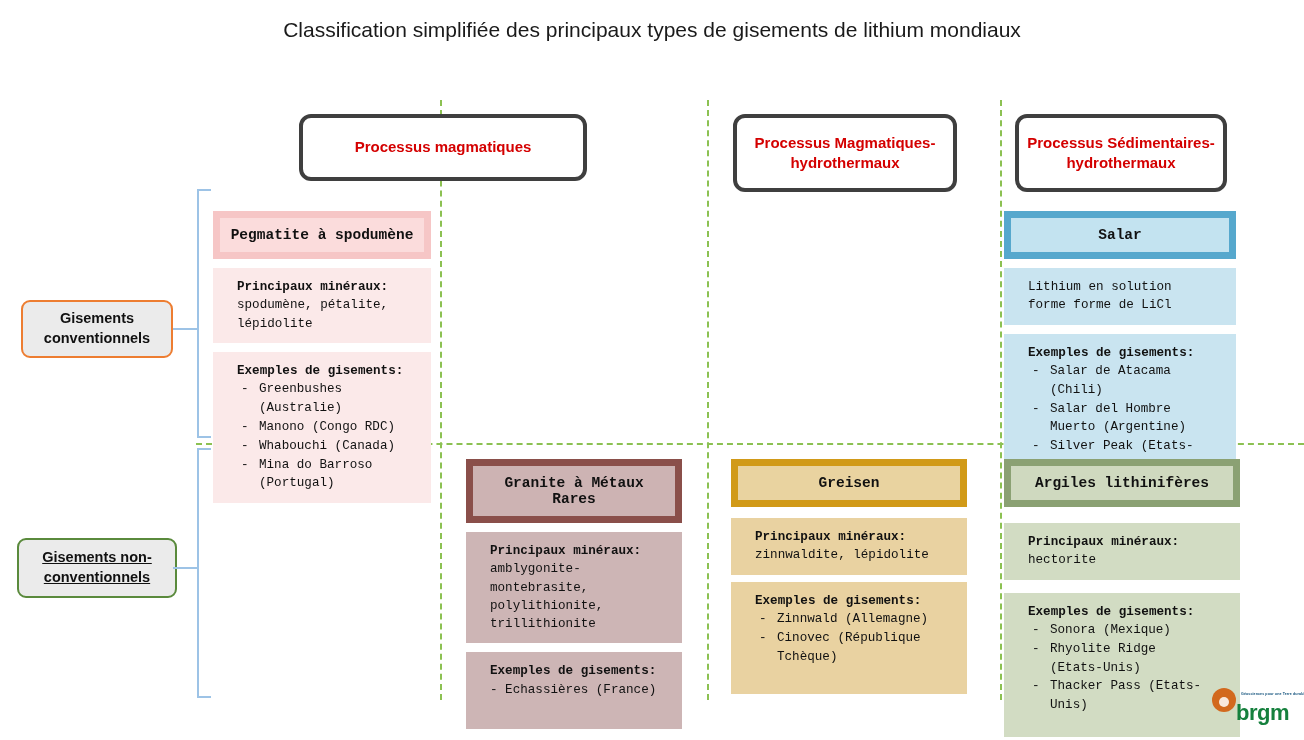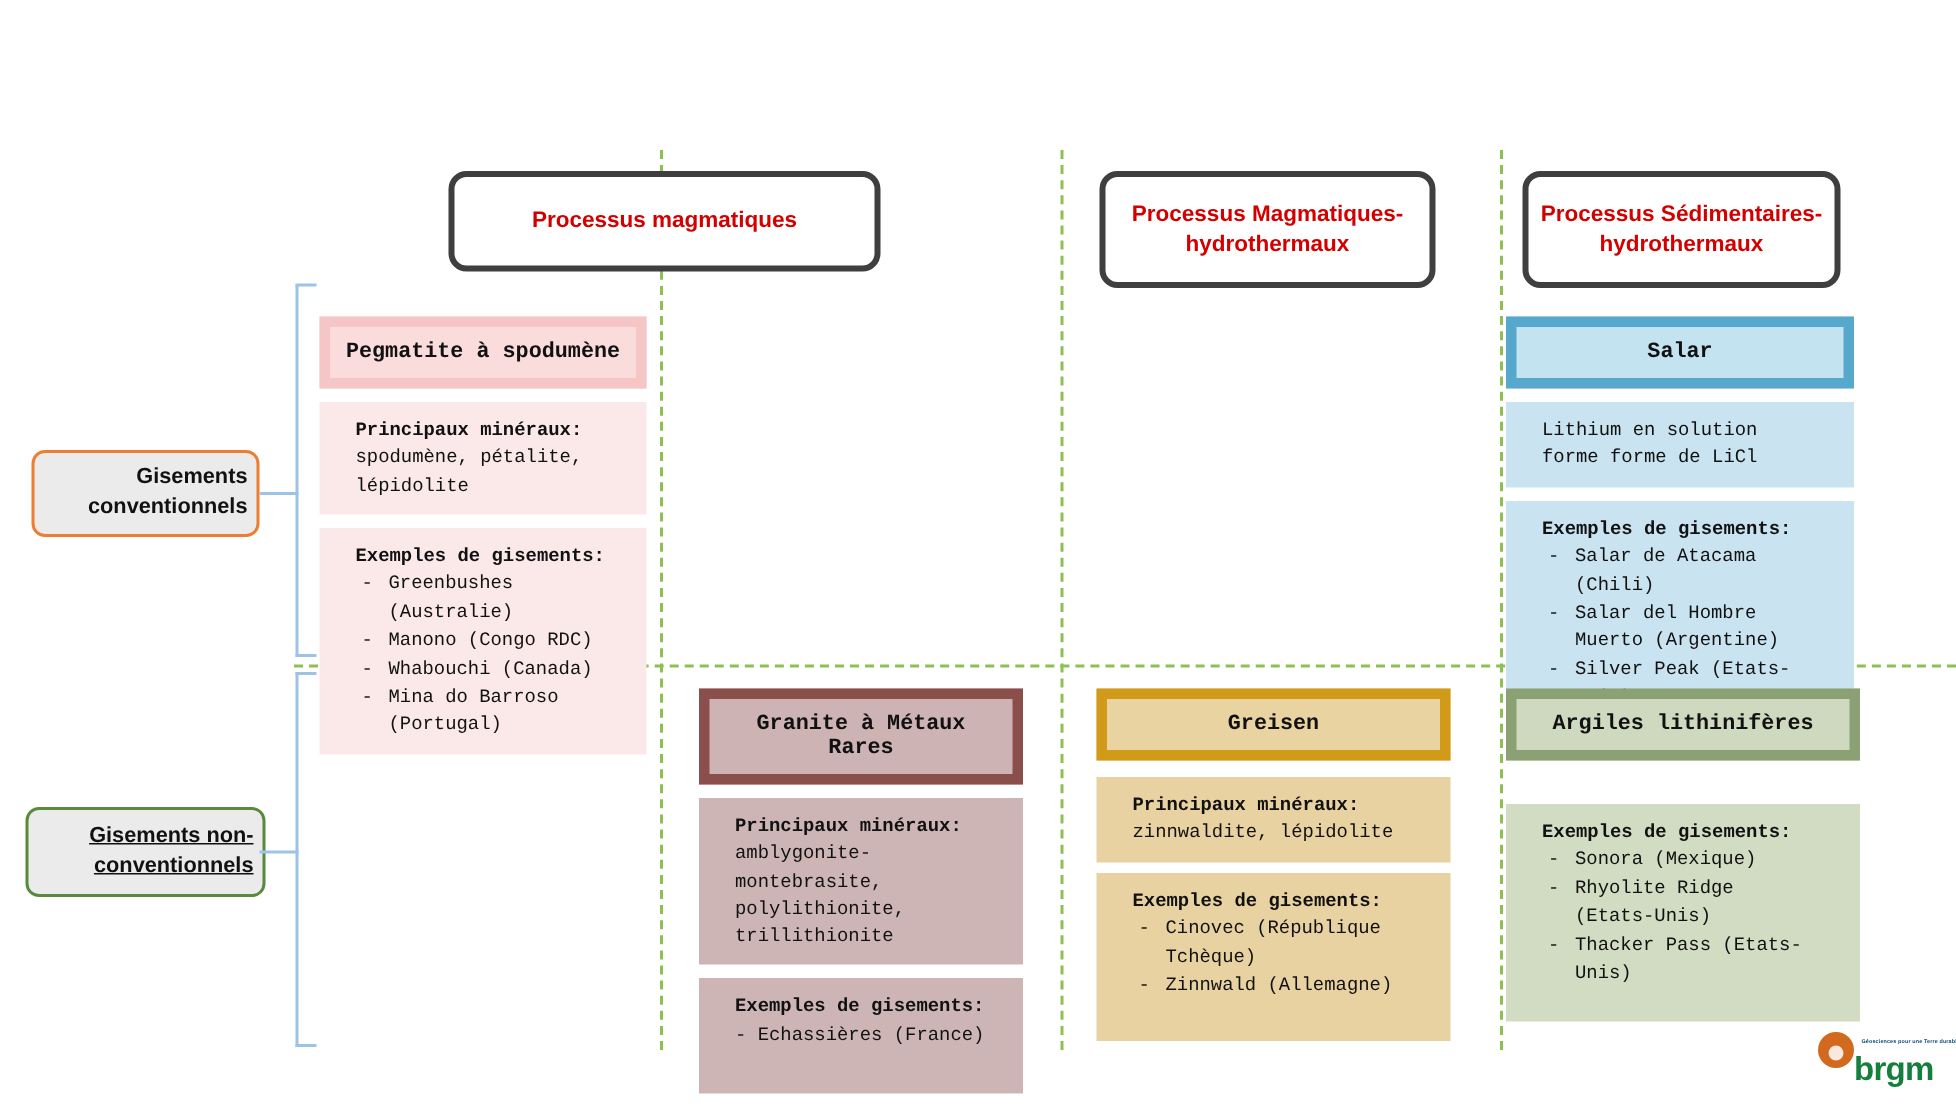--- a/index.html
+++ b/index.html
@@ -50,21 +50,21 @@
   .cat{
     position:absolute;
     box-sizing:border-box;
     background:#ebebeb;
     border-radius:9px;
     font-weight:bold;
     font-size:14.5px;
     line-height:1.35;
     color:#111;
     display:flex;align-items:center;justify-content:center;
-    text-align:right;
+    text-align:center;
     padding:4px 6px;
   }
   .cat.conv{border:2.5px solid #ed7d31;}
   .cat.nonconv{border:2.5px solid #5a8a3c;text-decoration:underline;}
 
   
   .bracket{position:absolute;}
   .bracket .bstem{position:absolute;background:#9dc3e6;}
   .bracket .barm{position:absolute;background:#9dc3e6;}
 
@@ -129,20 +129,21 @@
     position:absolute;left:33px;top:6px;
     font-size:3.6px;font-weight:bold;color:#0e4f7a;white-space:nowrap;
     letter-spacing:.1px;
   }
 </style>
 </head>
 <body>
 
 <div class="stage">
 
+  <div id="page-title">Classification simplifiée des principaux types de gisements de lithium mondiaux</div>
 
   <div class="vline" style="left:440px;top:100px;height:600px;"></div>
   <div class="vline" style="left:707px;top:100px;height:600px;"></div>
   <div class="vline" style="left:1000px;top:100px;height:600px;"></div>
   <div class="hline" style="left:196px;top:443px;width:1108px;"></div>
 
   <div class="proc" style="left:299px;top:114px;width:288px;height:67px;">
     <span>Processus magmatiques</span>
   </div>
 
@@ -230,29 +231,32 @@
     <div class="chead">Greisen</div>
     <div style="height:11px;"></div>
     <div class="cblock">
       <div class="plain-line"><b>Principaux minéraux:</b></div>
       <div class="plain-line">zinnwaldite, lépidolite</div>
     </div>
     <div style="height:7px;"></div>
     <div class="cblock" style="padding-bottom:28px;">
       <div class="plain-line"><b>Exemples de gisements:</b></div>
       <ul class="dash">
+        <li>Zinnwald (Allemagne)</li>
         <li>Cinovec (République Tchèque)</li>
-        <li>Zinnwald (Allemagne)</li>
       </ul>
     </div>
   </div>
 
   <div class="card t-arg" style="left:1004px;top:459px;width:236px;">
     <div class="chead">Argiles lithinifères</div>
     <div style="height:16px;"></div>
+    <div class="cblock">
+      <div class="plain-line"><b>Principaux minéraux:</b><span> hectorite</span></div>
+    </div>
     <div style="height:13px;"></div>
     <div class="cblock" style="padding-bottom:22px;">
       <div class="plain-line"><b>Exemples de gisements:</b></div>
       <ul class="dash">
         <li>Sonora (Mexique)</li>
         <li>Rhyolite Ridge (Etats-Unis)</li>
         <li>Thacker Pass (Etats-Unis)</li>
       </ul>
     </div>
   </div>

